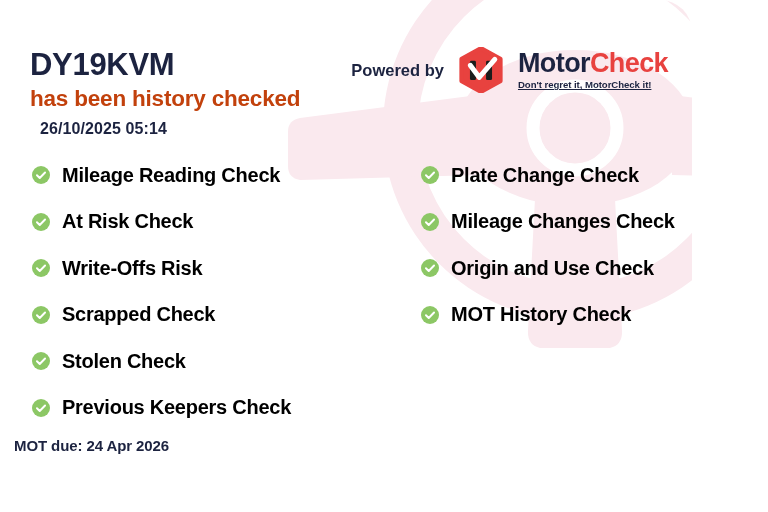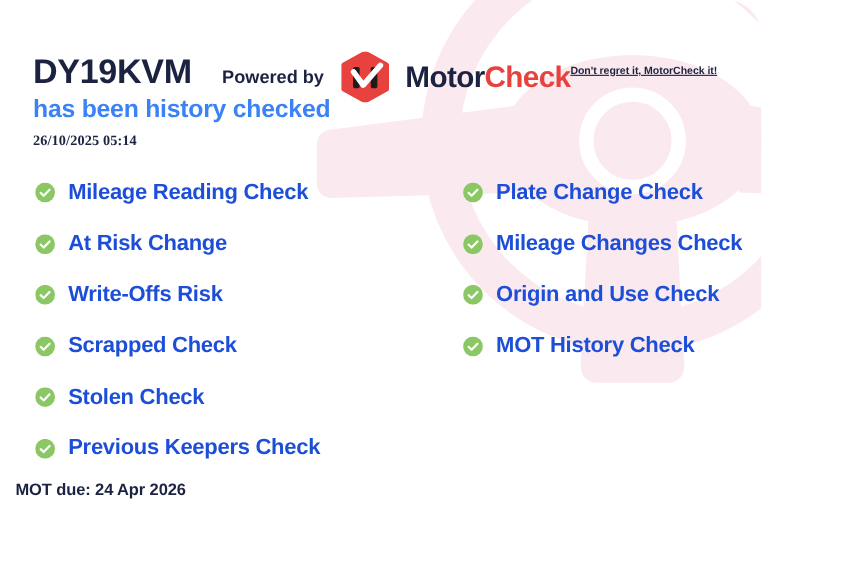--- a/index.html
+++ b/index.html
@@ -43,57 +43,56 @@
     font-size: 31px;
     font-weight: bold;
     color: #1c2340;
     letter-spacing: -0.3px;
     line-height: 1.08;
     margin: 0;
   }
   #subtitle {
     font-size: 22.5px;
     font-weight: bold;
-    color: #3b82f6;
+    color: #c2410c;
     letter-spacing: -0.2px;
     line-height: 1.25;
     margin: 4px 0 0 0;
   }
   #timestamp {
-    font-size: 13px;
-    font-weight: bold;
-    color: #1c2340;
-    margin: 6px 0 0 0;
+    font-size: 16px;
+    font-weight: bold;
+    color: #1c2340;
+    margin: 6px 0 0 10px;
     letter-spacing: 0.1px;
-    font-family: Liberation Serif, serif;
   }
 
   
   #brand-block {
     position: absolute;
-    right: 40px;
+    right: 24px;
     top: 47px;
     display: flex;
     align-items: center;
     gap: 14px;
   }
   #powered-by-label {
     font-size: 16.5px;
     font-weight: 600;
     color: #1c2340;
     white-space: nowrap;
   }
   #logo-mark {
     width: 46px;
     height: 46px;
     flex: 0 0 auto;
   }
   #logo-wordmark-block {
     display: flex;
-    flex-direction: row;
+    flex-direction: column;
     justify-content: center;
     line-height: 1;
   }
   #logo-wordmark {
     font-size: 27px;
     font-weight: bold;
     letter-spacing: -0.6px;
     white-space: nowrap;
   }
   .wm-motor { color: #1c2340; }
@@ -130,21 +129,21 @@
   }
   .check-icon {
     width: 18px;
     height: 18px;
     flex: 0 0 auto;
     display: block;
   }
   .check-label {
     font-size: 20px;
     font-weight: bold;
-    color: #1d4ed8;
+    color: #000000;
     letter-spacing: -0.25px;
     white-space: nowrap;
   }
 
   
   #mot-due {
     position: absolute;
     left: 14px;
     top: 437px;
     font-size: 15px;
@@ -209,21 +208,21 @@
             <circle cx="12" cy="12" r="12" fill="#8cc765"></circle>
             <path d="M6.6 12.4 L10.3 16 L17.4 8.6" fill="none" stroke="#ffffff" stroke-width="2.6" stroke-linecap="round" stroke-linejoin="round"></path>
           </svg>
           <span class="check-label">Mileage Reading Check</span>
         </div>
         <div class="check-item">
           <svg viewBox="0 0 24 24" class="check-icon">
             <circle cx="12" cy="12" r="12" fill="#8cc765"></circle>
             <path d="M6.6 12.4 L10.3 16 L17.4 8.6" fill="none" stroke="#ffffff" stroke-width="2.6" stroke-linecap="round" stroke-linejoin="round"></path>
           </svg>
-          <span class="check-label">At Risk Change</span>
+          <span class="check-label">At Risk Check</span>
         </div>
         <div class="check-item">
           <svg viewBox="0 0 24 24" class="check-icon">
             <circle cx="12" cy="12" r="12" fill="#8cc765"></circle>
             <path d="M6.6 12.4 L10.3 16 L17.4 8.6" fill="none" stroke="#ffffff" stroke-width="2.6" stroke-linecap="round" stroke-linejoin="round"></path>
           </svg>
           <span class="check-label">Write-Offs Risk</span>
         </div>
         <div class="check-item">
           <svg viewBox="0 0 24 24" class="check-icon">

